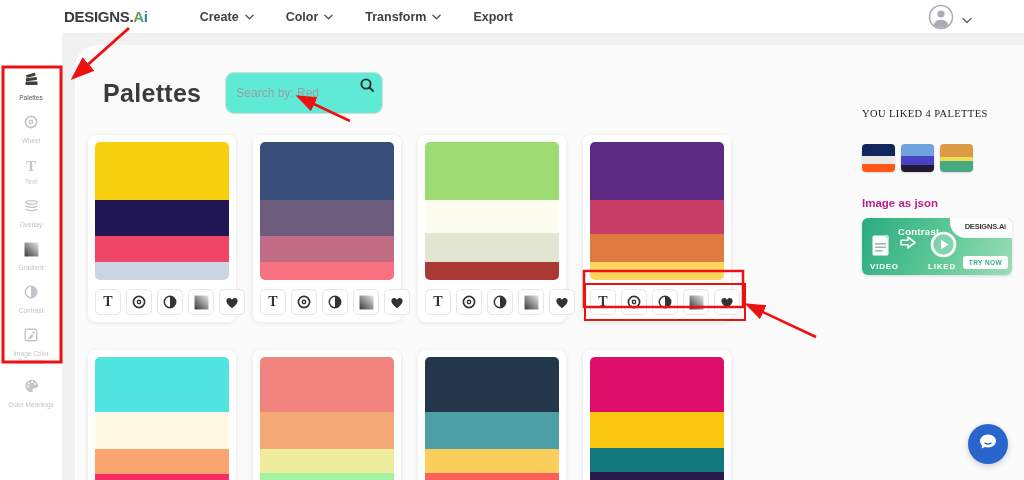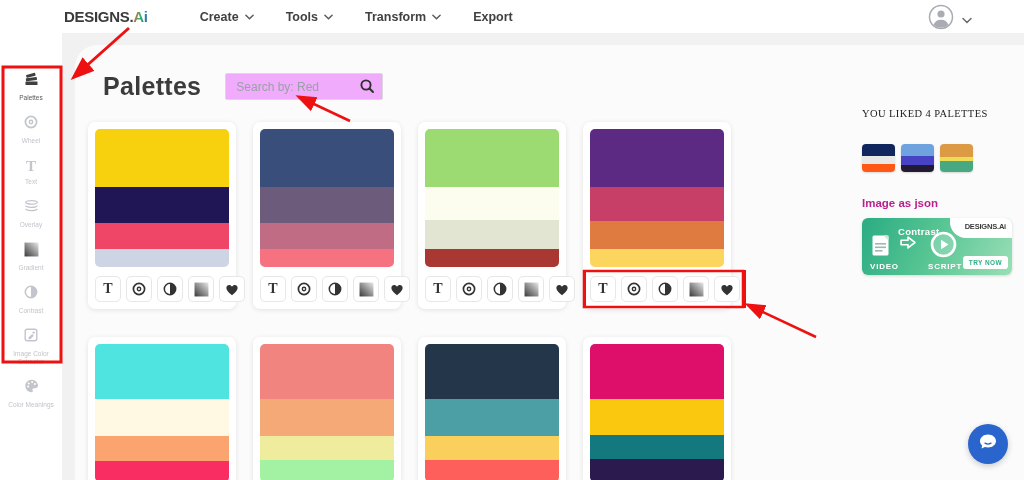--- a/index.html
+++ b/index.html
@@ -22,21 +22,21 @@
   .side-item .lbl { font-size:6.5px; color:#c0c4ca; text-align:center; line-height:1.25; }
   .side-item.active { color:#3f3f3f; }
   .side-item.active .lbl { color:#55585c; }
   .t-glyph { font-family:"Liberation Serif", serif; font-weight:bold; font-size:15px; line-height:14px; }
 
   
   .panel { position:absolute; left:75px; top:45px; right:0; bottom:-10px; background:#fbfbfb; border-top-left-radius:22px; z-index:3; }
   .main-header { display:flex; align-items:center; padding:27px 0 0 28px; }
   .page-title { font-size:25px; font-weight:bold; color:#3b3b3b; letter-spacing:0.3px; }
   .searchbox { position:relative; margin-left:24px; }
-  .searchbox input { width:158px; height:27px; border:1px solid #d9d9d9; border-radius:2px; background:#f0abfc; padding:0 30px 0 10px; font-size:12px; font-family:"Liberation Sans", sans-serif; color:#444; outline:none; }
+  .searchbox input { width:158px; height:42px; border:1px solid #d9d9d9; border-radius:9px; background:#5eead4; padding:0 30px 0 10px; font-size:12px; font-family:"Liberation Sans", sans-serif; color:#444; outline:none; }
   .searchbox input::placeholder { color:#9aa0a6; }
   .searchbox .mag { position:absolute; right:8px; top:5px; color:#2f2f2f; cursor:pointer; }
 
   
   .grid { margin:21px 0 0 13px; display:grid; grid-template-columns:repeat(4,148px); column-gap:17px; row-gap:28px; }
   .card { width:148px; background:#fff; border-radius:7px; padding:7px; box-shadow:0 1px 5px rgba(0,0,0,0.10); }
   .stripes { height:138px; border-radius:5px; overflow:hidden; display:flex; flex-direction:column; }
   .stripe { width:100%; cursor:pointer; }
   .actions { display:flex; gap:5px; margin-top:9px; position:relative; width:fit-content; }
   .abtn { width:26px; height:26px; background:#fff; border:1px solid #e7e7e7; border-radius:5px; display:flex; align-items:center; justify-content:center; color:#333; cursor:pointer; }
@@ -75,21 +75,21 @@
   <div class="nav-menu" id="nav-menu">
       <div class="nav-item">
         <span>Create</span>
         <span class="chev">
           <svg width="9" height="6" viewBox="0 0 10 6">
             <path d="M1 1l4 4 4-4" fill="none" stroke="currentColor" stroke-width="1.6" stroke-linecap="round"></path>
           </svg>
         </span>
       </div>
       <div class="nav-item">
-        <span>Tools</span>
+        <span>Color</span>
         <span class="chev">
           <svg width="9" height="6" viewBox="0 0 10 6">
             <path d="M1 1l4 4 4-4" fill="none" stroke="currentColor" stroke-width="1.6" stroke-linecap="round"></path>
           </svg>
         </span>
       </div>
       <div class="nav-item">
         <span>Transform</span>
         <span class="chev">
           <svg width="9" height="6" viewBox="0 0 10 6">
@@ -475,21 +475,21 @@
             <path d="M1.5 4.5h6V1.8l6 4.7-6 4.7V8.5h-6z" fill="none" stroke="#fff" stroke-width="1.4" stroke-linejoin="round"></path>
           </svg>
       </span>
       <span class="play">
         <svg width="27" height="27" viewBox="0 0 27 27">
             <circle cx="13.5" cy="13.5" r="11.5" fill="rgba(255,255,255,0.22)" stroke="#fff" stroke-width="2.6"></circle>
             <path d="M11 8.8v9.4l7.5-4.7z" fill="#fff"></path>
           </svg>
       </span>
       <div class="src-lbl">VIDEO</div>
-      <div class="tgt-lbl">SCRIPT</div>
+      <div class="tgt-lbl">LIKED</div>
       <div class="cta">TRY NOW</div>
     </div>
   </div>
 </div>
 
 <div class="chat-btn">
   <span>
     <svg width="22" height="22" viewBox="0 0 22 22">
         <path d="M11 3.5c-4.4 0-8 2.9-8 6.6 0 1.7.8 3.2 2.1 4.4l-.6 3 3.4-1.4c1 .3 2 .4 3.1.4 4.4 0 8-2.9 8-6.5s-3.6-6.5-8-6.5z" fill="#fff"></path>
         <path d="M8 12.2c2 1.2 4 1.2 6 0" fill="none" stroke="#2a65cd" stroke-width="1.4" stroke-linecap="round"></path>

